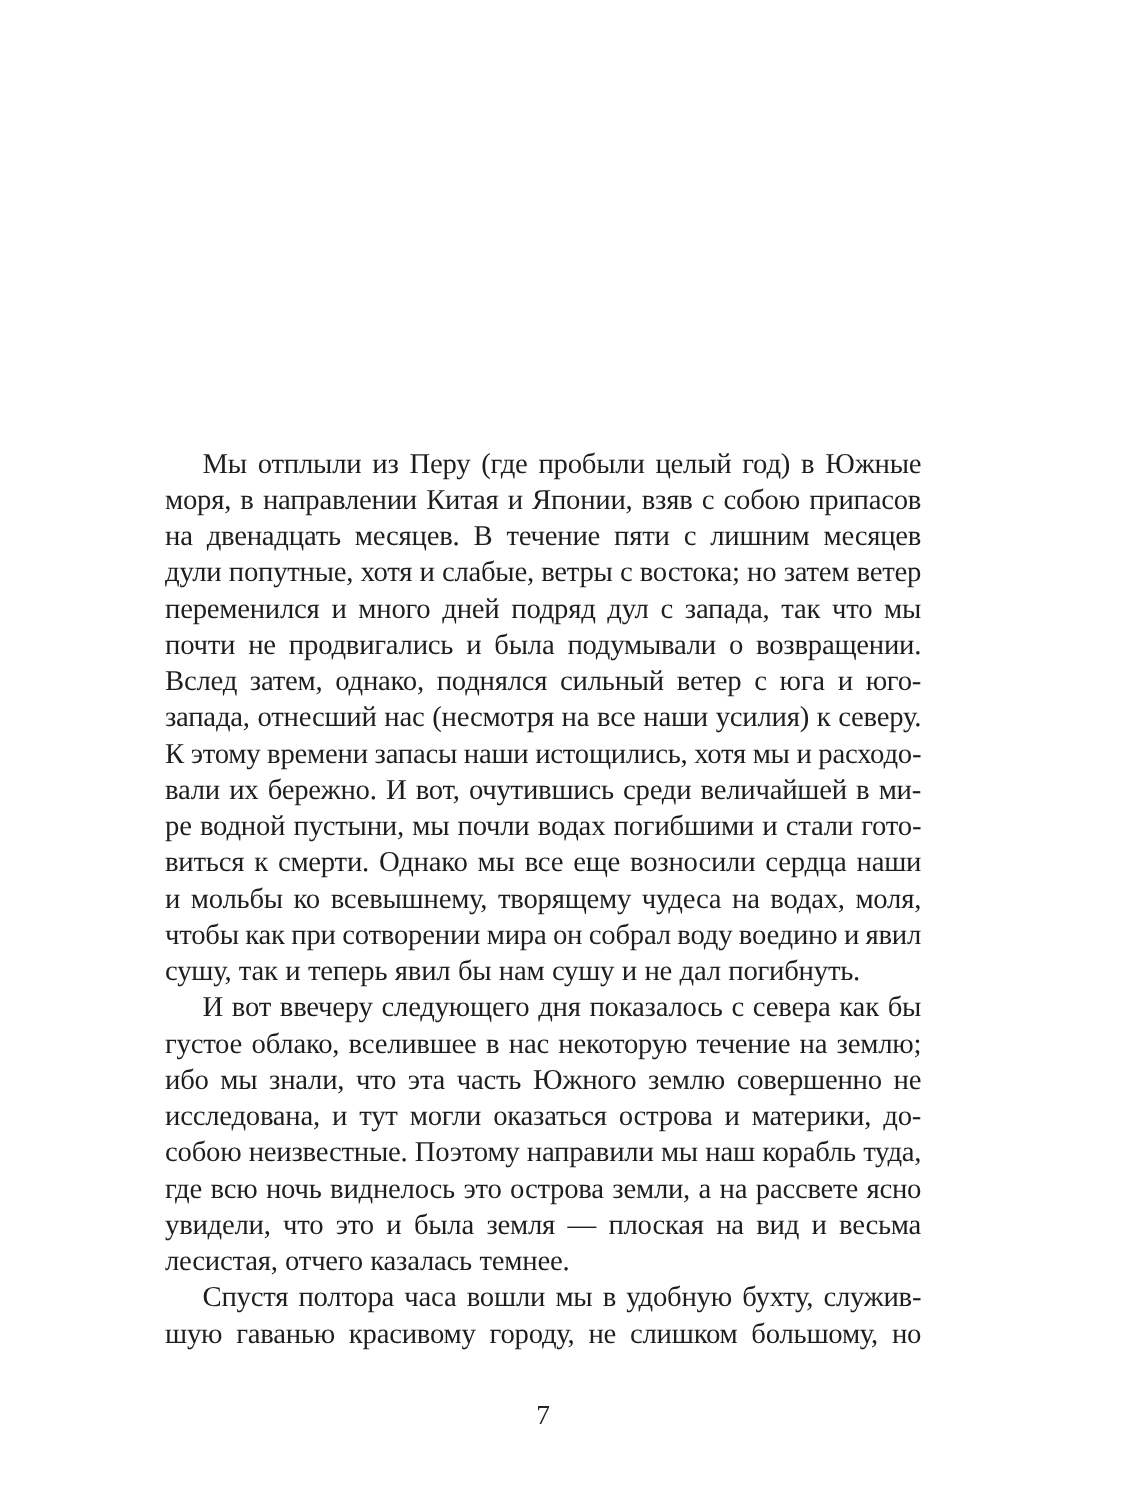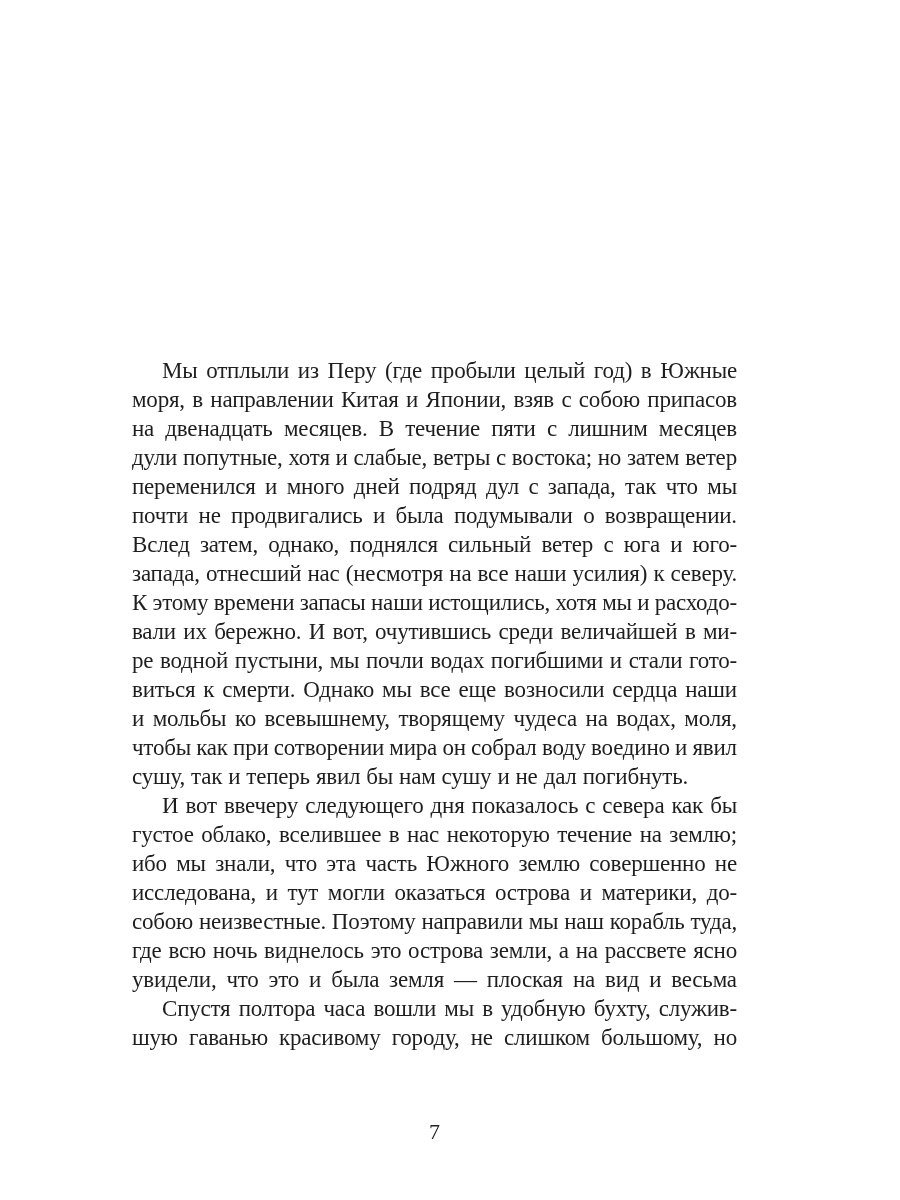--- a/index.html
+++ b/index.html
@@ -320,20 +320,26 @@
           <span>и</span>
           <span>была</span>
           <span>земля</span>
           <span>—</span>
           <span>плоская</span>
           <span>на</span>
           <span>вид</span>
           <span>и</span>
           <span>весьма</span>
         </div>
+        <div class="line last">
+          <span>лесистая,</span>
+          <span>отчего</span>
+          <span>казалась</span>
+          <span>темнее.</span>
+        </div>
       </div>
       <div class="paragraph">
         <div class="line indent">
           <span>Спустя</span>
           <span>полтора</span>
           <span>часа</span>
           <span>вошли</span>
           <span>мы</span>
           <span>в</span>
           <span>удобную</span>

